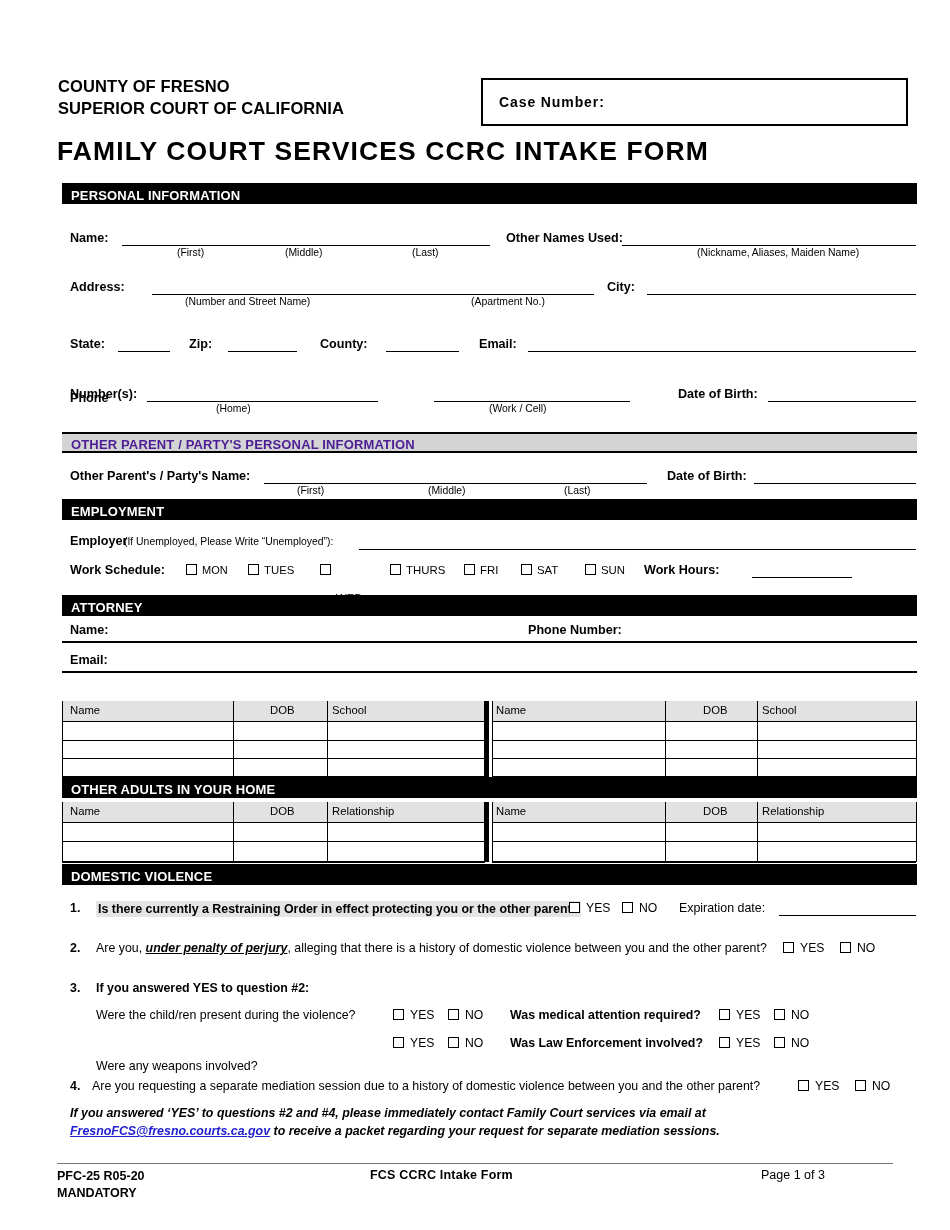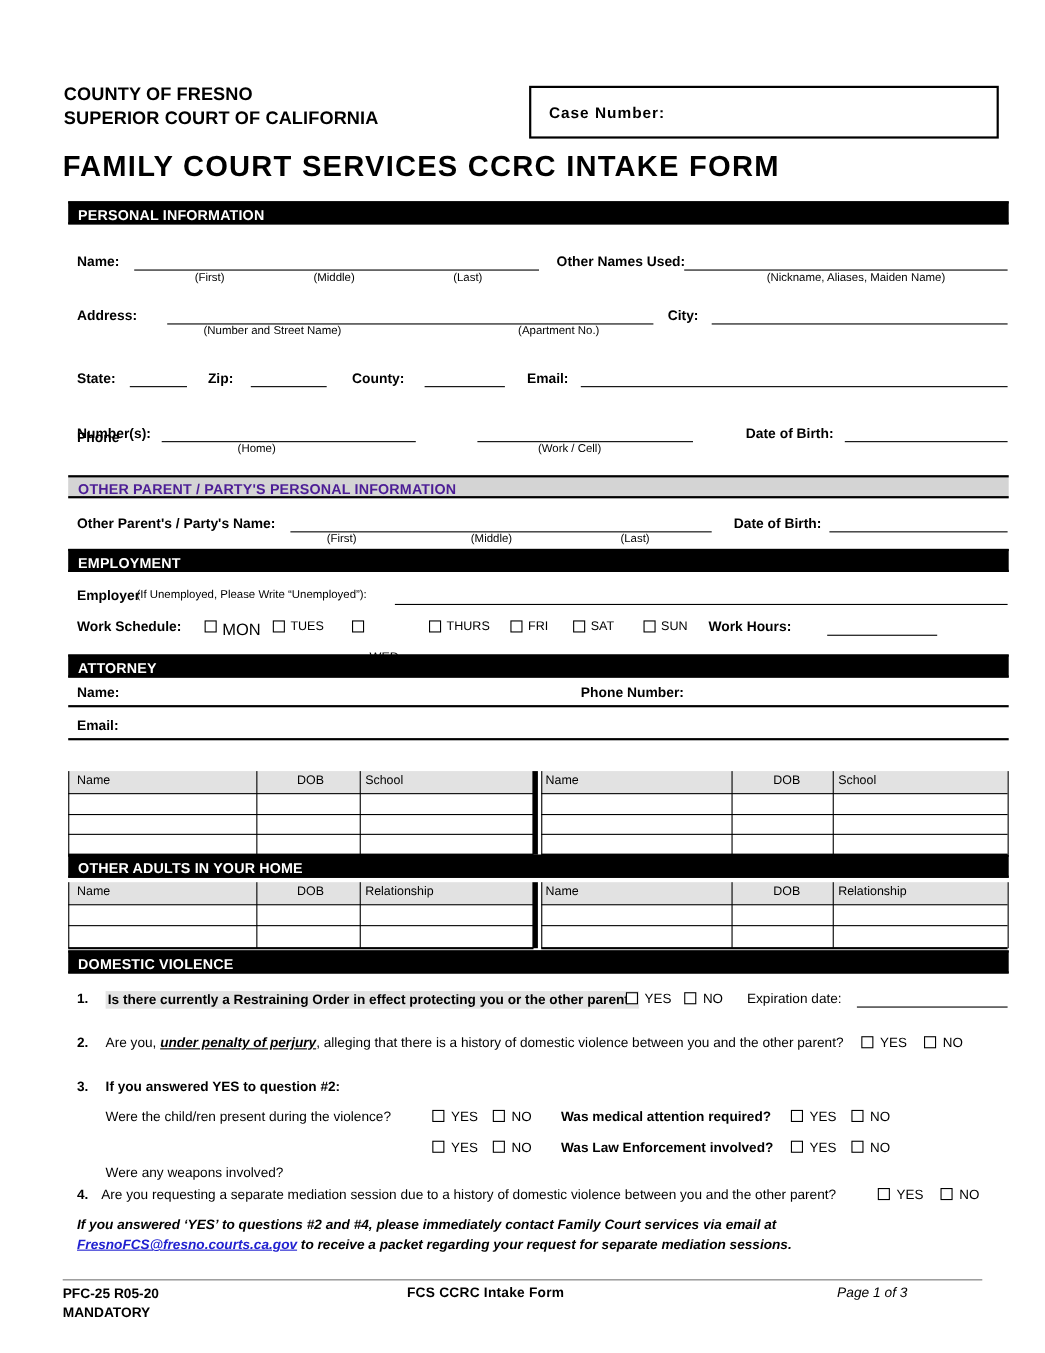--- a/index.html
+++ b/index.html
@@ -203,21 +203,20 @@
     top: 1168px;
     font-size: 12.5px;
     font-weight: bold;
     letter-spacing: 0.2px;
   }
   .fright {
     position: absolute;
     left: 761px;
     top: 1168px;
     font-size: 12.5px;
-    font-style: italic;
   }
 </style>
 </head>
 <body>
 
 <div class="page">
 
   <div class="court-header">
     <div>COUNTY OF FRESNO</div>
     <div>SUPERIOR COURT OF CALIFORNIA</div>
@@ -290,21 +289,21 @@
     <span class="bar-label">EMPLOYMENT</span>
   </div>
 
   <span class="lbl" style="left:70px; top:534px;">Employer</span>
   <span class="sub" style="left:124px; top:536px;">(If Unemployed, Please Write “Unemployed”):</span>
   <div class="rule" style="left:359px; top:549px; width:557px;"></div>
 
   <span class="lbl" style="left:70px; top:563px;">Work Schedule:</span>
 
   <div class="cbx" style="left:186px; top:564px;"></div>
-  <span class="qtxt" style="left:202px; top:564px; font-size:15px;">MON</span>
+  <span class="qtxt" style="left:202px; top:564px; font-size:11px;">MON</span>
 
   <div class="cbx" style="left:248px; top:564px;"></div>
   <span class="qtxt" style="left:264px; top:564px; font-size:11.4px;">TUES</span>
 
   <div class="cbx" style="left:320px; top:564px;"></div>
   <span class="qtxt" style="left:336px; top:592px; font-size:11.4px;">WED</span>
 
   <div class="cbx" style="left:390px; top:564px;"></div>
   <span class="qtxt" style="left:406px; top:564px; font-size:11.4px;">THURS</span>
 

